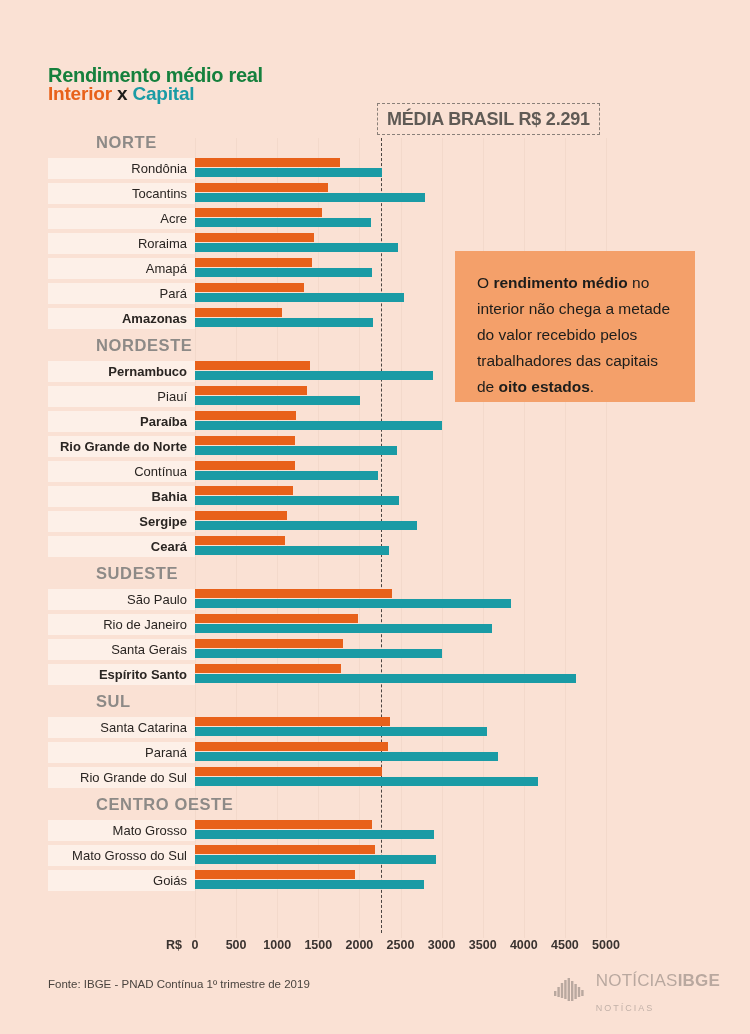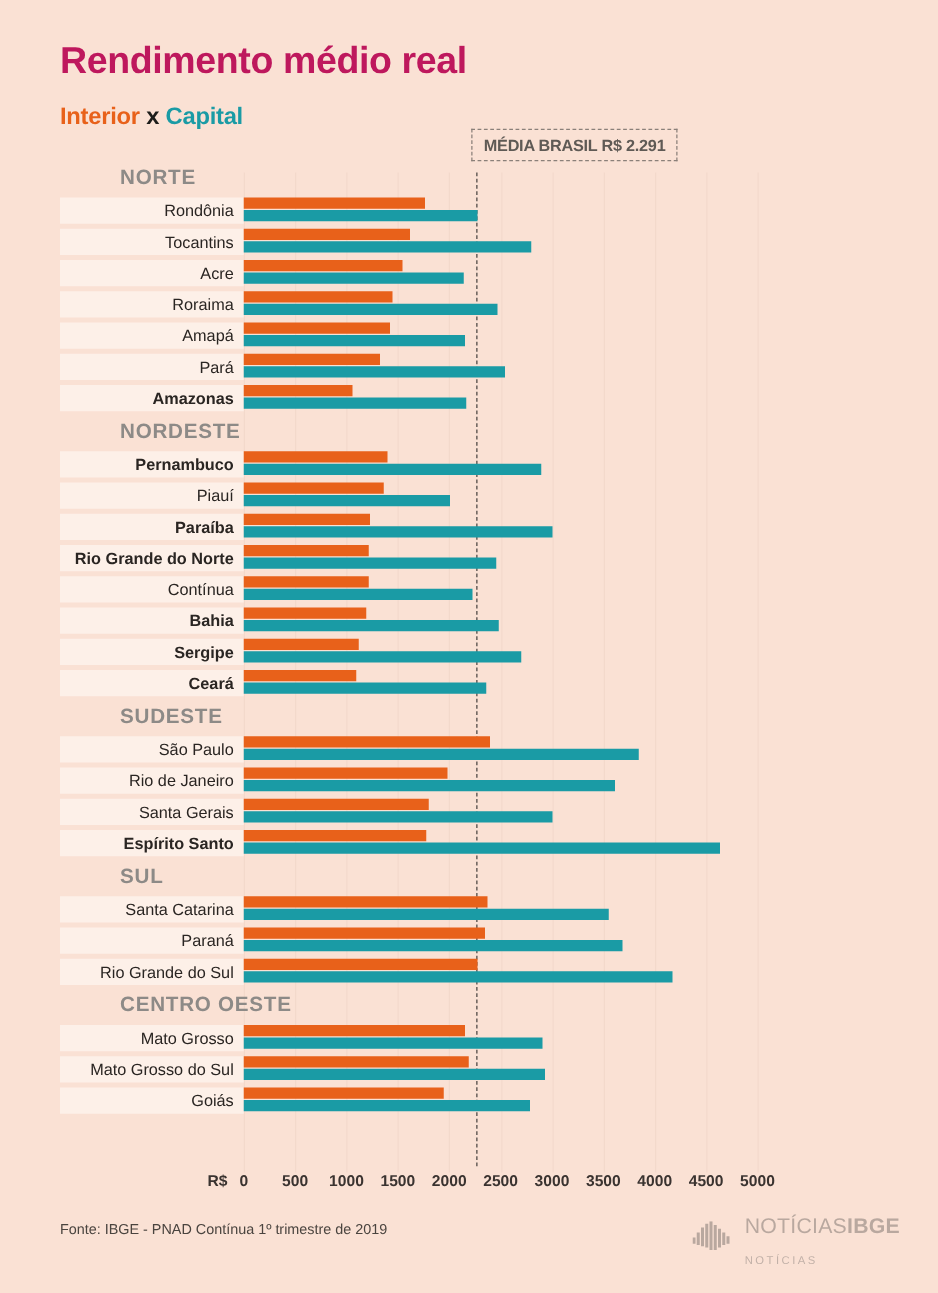--- a/index.html
+++ b/index.html
@@ -8,38 +8,38 @@
     background:#fae1d4;
     font-family:"Liberation Sans", sans-serif;
     color:#231f20;
     position:relative;
     overflow:hidden;
   }
   #infographic { position:relative; width:750px; height:1034px; }
 
   
   .title {
-    position:absolute; left:48px; top:32px;
-    font-size:30px; font-weight:bold; letter-spacing:-0.3px;
-    color:#be185d;
+    position:absolute; left:48px; top:64px;
+    font-size:20px; font-weight:bold; letter-spacing:-0.3px;
+    color:#15803d;
   }
   .subtitle {
     position:absolute; left:48px; top:83px;
     font-size:19px; font-weight:bold; letter-spacing:-0.2px;
   }
   .subtitle .interior { color:#e8611a; }
   .subtitle .xsep { color:#1d1d1b; }
   .subtitle .capital { color:#1a9ba5; }
 
   
   .media-badge {
     position:absolute; left:377px; top:103px;
     border:1px dashed #8a8079;
     padding:5px 9px 4px 9px;
-    font-size:13px; font-weight:bold; color:#5f5a55;
+    font-size:18px; font-weight:bold; color:#5f5a55;
     letter-spacing:-0.2px;
     background:transparent;
   }
 
   
   .media-line {
     position:absolute;
     left:381px; top:138px; width:0; height:795px;
     border-left:1.5px dashed #4a4440;
   }
@@ -152,20 +152,23 @@
       <div class="gl" style="left: 482.7px;"></div>
       <div class="gl" style="left: 523.8px;"></div>
       <div class="gl" style="left: 564.9px;"></div>
       <div class="gl" style="left: 606px;"></div>
     </div>
 
   <div class="media-line"></div>
 
   <div class="media-badge">MÉDIA BRASIL R$ 2.291</div>
 
+  <div class="callout">
+    <span>O </span><b>rendimento médio</b><span> no interior não chega a metade do valor recebido pelos trabalhadores das capitais de </span><b>oito estados</b><span>.</span>
+  </div>
 
   <div id="chart">
       <div class="region-head">NORTE</div>
       <div class="row">
         <div class="label-cell">Rondônia</div>
         <div class="bars">
           <div class="bar interior" title="Rondônia interior: R$ 1764" style="left: 0px; width: 145.001px;"></div>
           <div class="bar capital" title="Rondônia capital: R$ 2271" style="left: 0px; width: 186.676px;"></div>
         </div>
       </div>

